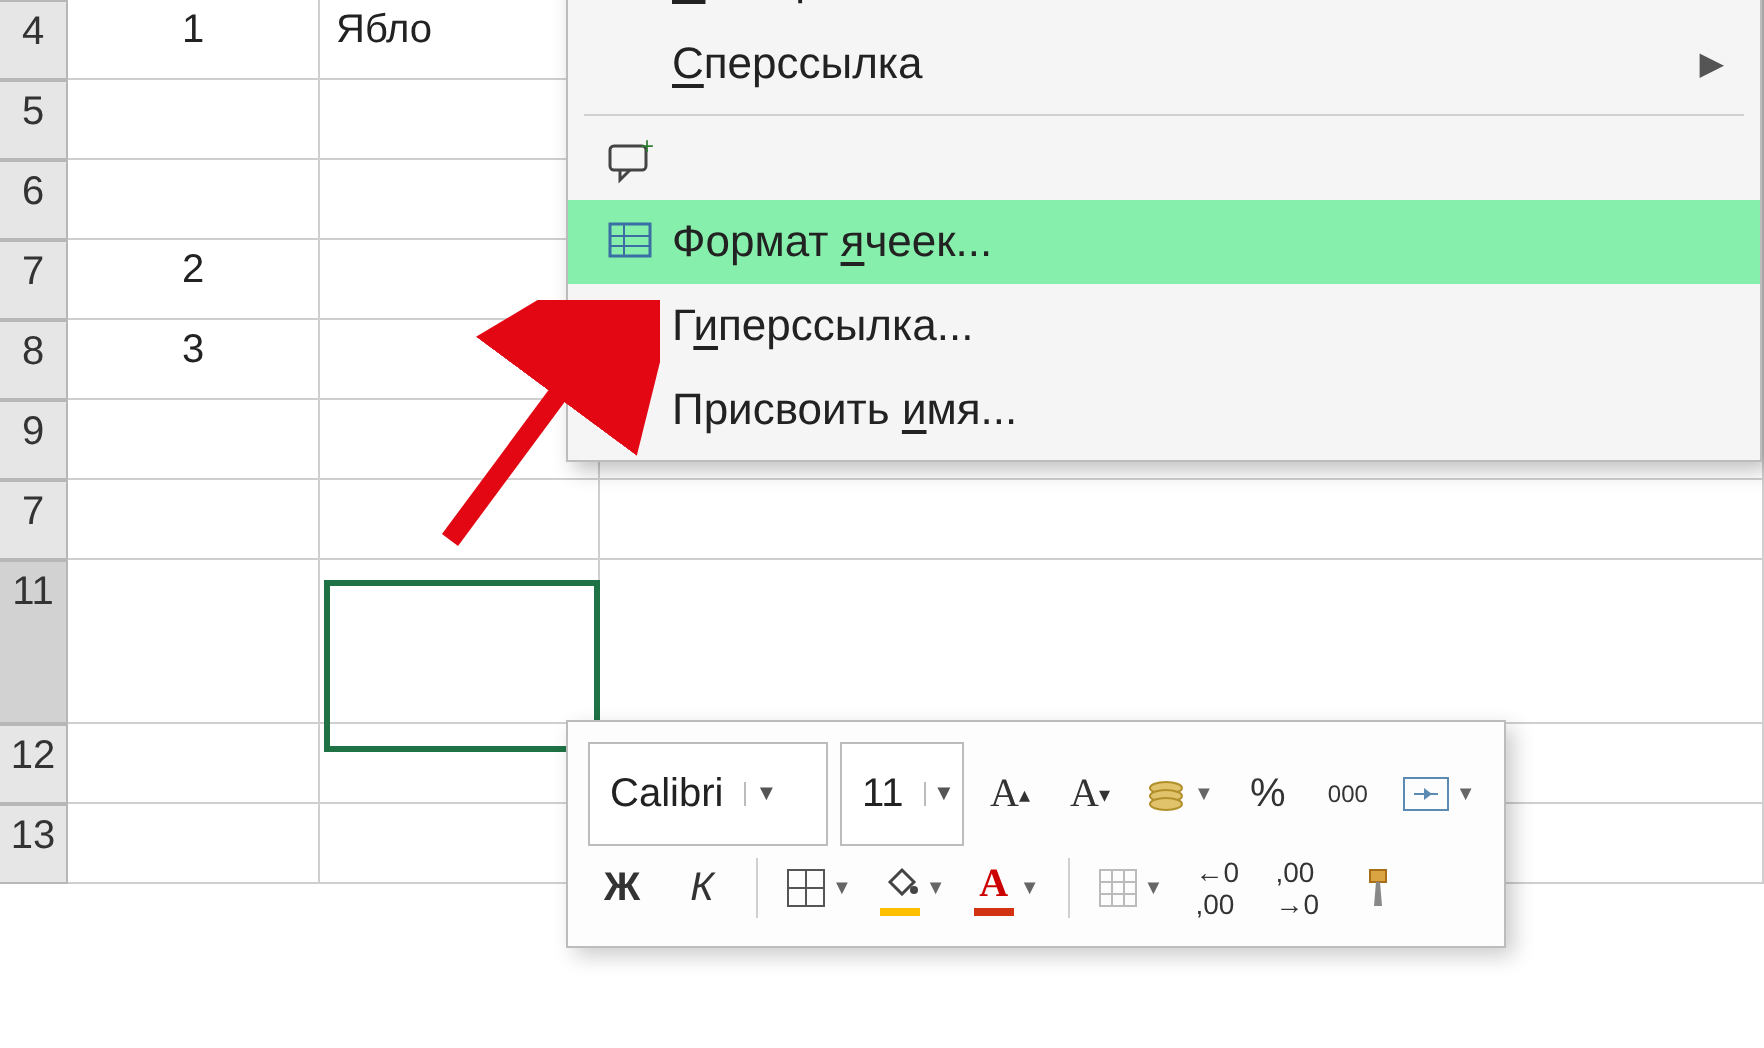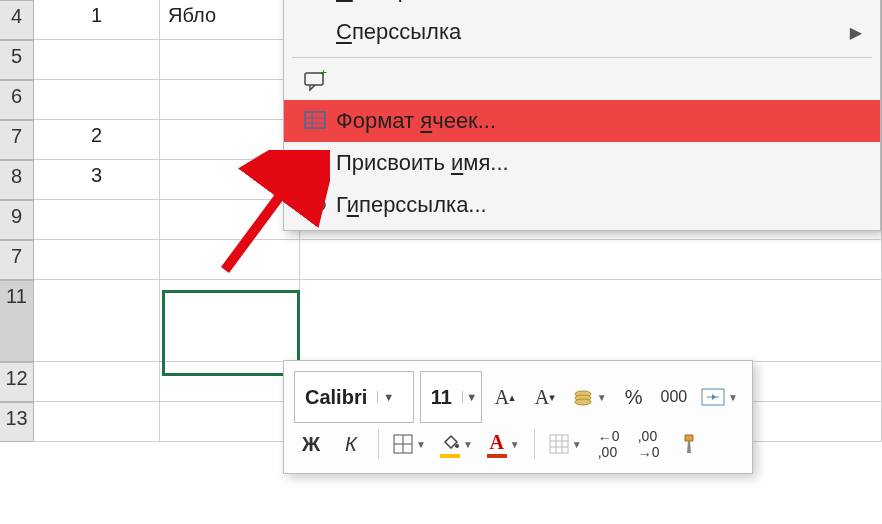--- a/index.html
+++ b/index.html
@@ -80,21 +80,21 @@
   }
   .ctx-item {
     display: flex;
     align-items: center;
     padding: 8px 18px 8px 10px;
     font-size: 22px;
     color: #222;
     cursor: default;
     position: relative;
   }
-  .ctx-item.hover { background: #ef4444; }
+  .ctx-item.hover { background: #86efac; }
   .ctx-icon {
     width: 42px;
     display: flex;
     justify-content: center;
     align-items: center;
   }
   .ctx-label { flex: 1; }
   .ctx-arrow {
     font-size: 16px;
     color: #555;
@@ -129,21 +129,20 @@
     gap: 6px;
     margin: 4px 0;
   }
   .mb-combo {
     display: flex;
     align-items: center;
     border: 1px solid #bcbcbc;
     background: #fff;
     height: 52px;
     font-size: 20px;
-    font-weight: bold;
   }
   .mb-combo .val { padding: 0 10px; }
   .mb-combo .dd {
     width: 22px;
     text-align: center;
     border-left: 1px solid #bcbcbc;
     color: #555;
     font-size: 11px;
   }
   .mb-btn {
@@ -260,34 +259,34 @@
           <line x1="2" y1="8" x2="22" y2="8" stroke="#3a6ea5"></line>
           <line x1="2" y1="13" x2="22" y2="13" stroke="#3a6ea5"></line>
           <line x1="9" y1="2" x2="9" y2="18" stroke="#3a6ea5"></line>
         </svg>
     </span>
     <span class="ctx-label">
       <span>Формат </span><span class="u">я</span><span>чеек...</span>
     </span>
   </div>
   <div class="ctx-item">
-    <span class="ctx-icon"></span>
-    <span class="ctx-label">
-      <span>Присвоить </span><span class="u">и</span><span>мя...</span>
-    </span>
-  </div>
-  <div class="ctx-item">
     <span class="ctx-icon">
       <svg width="26" height="20">
           <ellipse cx="13" cy="10" rx="10" ry="7" fill="none" stroke="#444" stroke-width="1.5"></ellipse>
           <path d="M8 7 Q13 4 18 7 M8 13 Q13 16 18 13" fill="none" stroke="#444" stroke-width="1.3"></path>
         </svg>
     </span>
     <span class="ctx-label">
       <span>Г</span><span class="u">и</span><span>перссылка...</span>
+    </span>
+  </div>
+  <div class="ctx-item">
+    <span class="ctx-icon"></span>
+    <span class="ctx-label">
+      <span>Присвоить </span><span class="u">и</span><span>мя...</span>
     </span>
   </div>
 </div>
 
 <svg class="arrow" width="120" height="130">
   <defs>
     <marker id="ah" markerWidth="14" markerHeight="14" refX="4" refY="5" orient="auto">
       <polygon points="0,0 12,5 0,10" fill="#e30613"></polygon>
     </marker>
   </defs>
@@ -308,21 +307,21 @@
     <div class="mb-btn" style="font-family:serif">A<span style="font-size:11px;vertical-align:sub">▾</span></div>
     <div class="mb-btn">
       <svg width="22" height="18">
           <ellipse cx="11" cy="6" rx="8" ry="3" fill="#e0c36a" stroke="#b18f2a"></ellipse>
           <ellipse cx="11" cy="10" rx="8" ry="3" fill="#e0c36a" stroke="#b18f2a"></ellipse>
           <ellipse cx="11" cy="14" rx="8" ry="3" fill="#e0c36a" stroke="#b18f2a"></ellipse>
         </svg>
       <span class="dd">▼</span>
     </div>
     <div class="mb-btn">%</div>
-    <div class="mb-btn" style="font-size:16px">000</div>
+    <div class="mb-btn" style="font-size:12px">000</div>
     <div class="mb-btn">
       <svg width="24" height="18">
           <rect x="1" y="1" width="22" height="16" fill="none" stroke="#5b8bb2"></rect>
           <path d="M6 9 L11 9 M18 9 L13 9" stroke="#5b8bb2"></path>
           <polygon points="11,6 15,9 11,12" fill="#5b8bb2"></polygon>
         </svg>
       <span class="dd">▼</span>
     </div>
   </div>
   <div class="mb-row">

